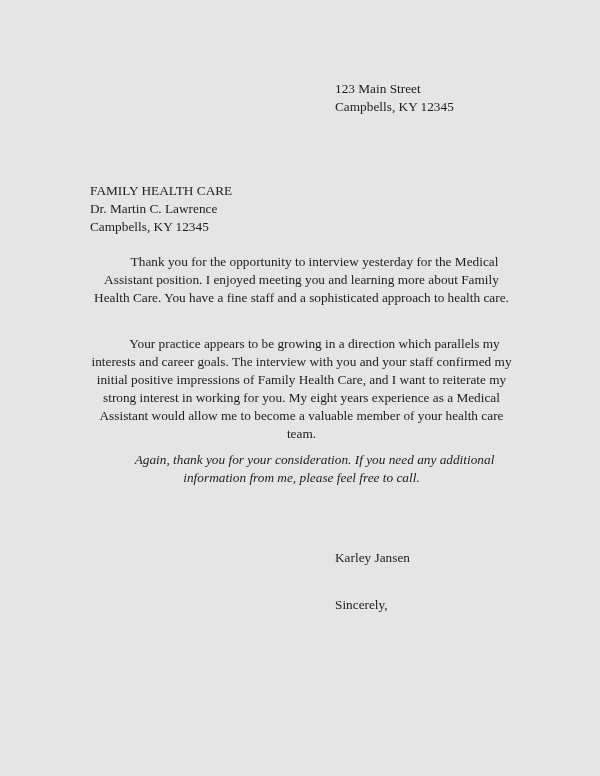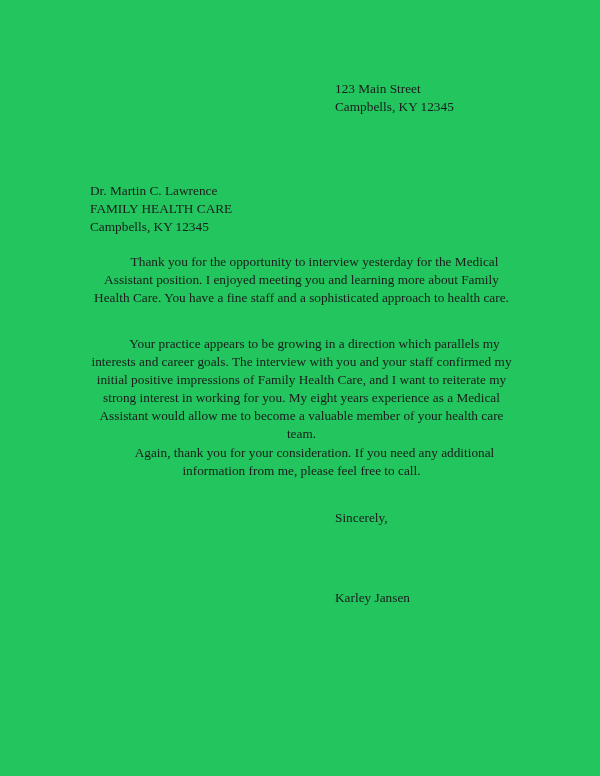--- a/index.html
+++ b/index.html
@@ -4,21 +4,21 @@
 <style>
   html, body {
     margin: 0;
     padding: 0;
     background: #ffffff;
   }
   .page {
     position: relative;
     width: 600px;
     height: 776px;
-    background: #22c55e;
+    background: #e5e5e5;
     box-sizing: border-box;
     padding: 80px 87px 0 90px;
     font-family: "Liberation Serif", "DejaVu Serif", serif;
     font-size: 13.3px;
     line-height: 18px;
     color: #1c1c1c;
     overflow: hidden;
   }
   .block { margin: 0; }
   .indent-right {
@@ -27,43 +27,43 @@
   .date-block { margin-top: 17px; }
   .recipient-block { margin-top: 66px; }
   .salutation-block { margin-top: 28px; }
   .para {
     margin: 0;
     text-indent: 26px;
     text-align: center;
   }
   .para-1 { margin-top: 17px; }
   .para-2 { margin-top: 28px; }
-  .para-3 { margin-top: 1px; }
+  .para-3 { margin-top: 8px; font-style: italic; }
   .closing-block { margin-top: 29px; }
   .signature-block { margin-top: 62px; }
 </style>
 </head>
 <body>
 
 <div class="page">
 
   <div class="block indent-right sender-block">
     <div>123 Main Street</div>
     <div>Campbells, KY 12345</div>
   </div>
 
 
   <div class="block recipient-block">
+    <div>FAMILY HEALTH CARE</div>
     <div>Dr. Martin C. Lawrence</div>
-    <div>FAMILY HEALTH CARE</div>
     <div>Campbells, KY 12345</div>
   </div>
 
 
   <p class="para para-1">Thank you for the opportunity to interview yesterday for the Medical Assistant position. I enjoyed meeting you and learning more about Family Health Care. You have a fine staff and a sophisticated approach to health care.</p>
   <p class="para para-2">Your practice appears to be growing in a direction which parallels my interests and career goals. The interview with you and your staff confirmed my initial positive impressions of Family Health Care, and I want to reiterate my strong interest in working for you. My eight years experience as a Medical Assistant would allow me to become a valuable member of your health care team.</p>
   <p class="para para-3">Again, thank you for your consideration. If you need any additional information from me, please feel free to call.</p>
 
+  <div class="block indent-right signature-block">Karley Jansen</div>
+
   <div class="block indent-right closing-block">Sincerely,</div>
-
-  <div class="block indent-right signature-block">Karley Jansen</div>
 
 </div>
 
 </body></html>

